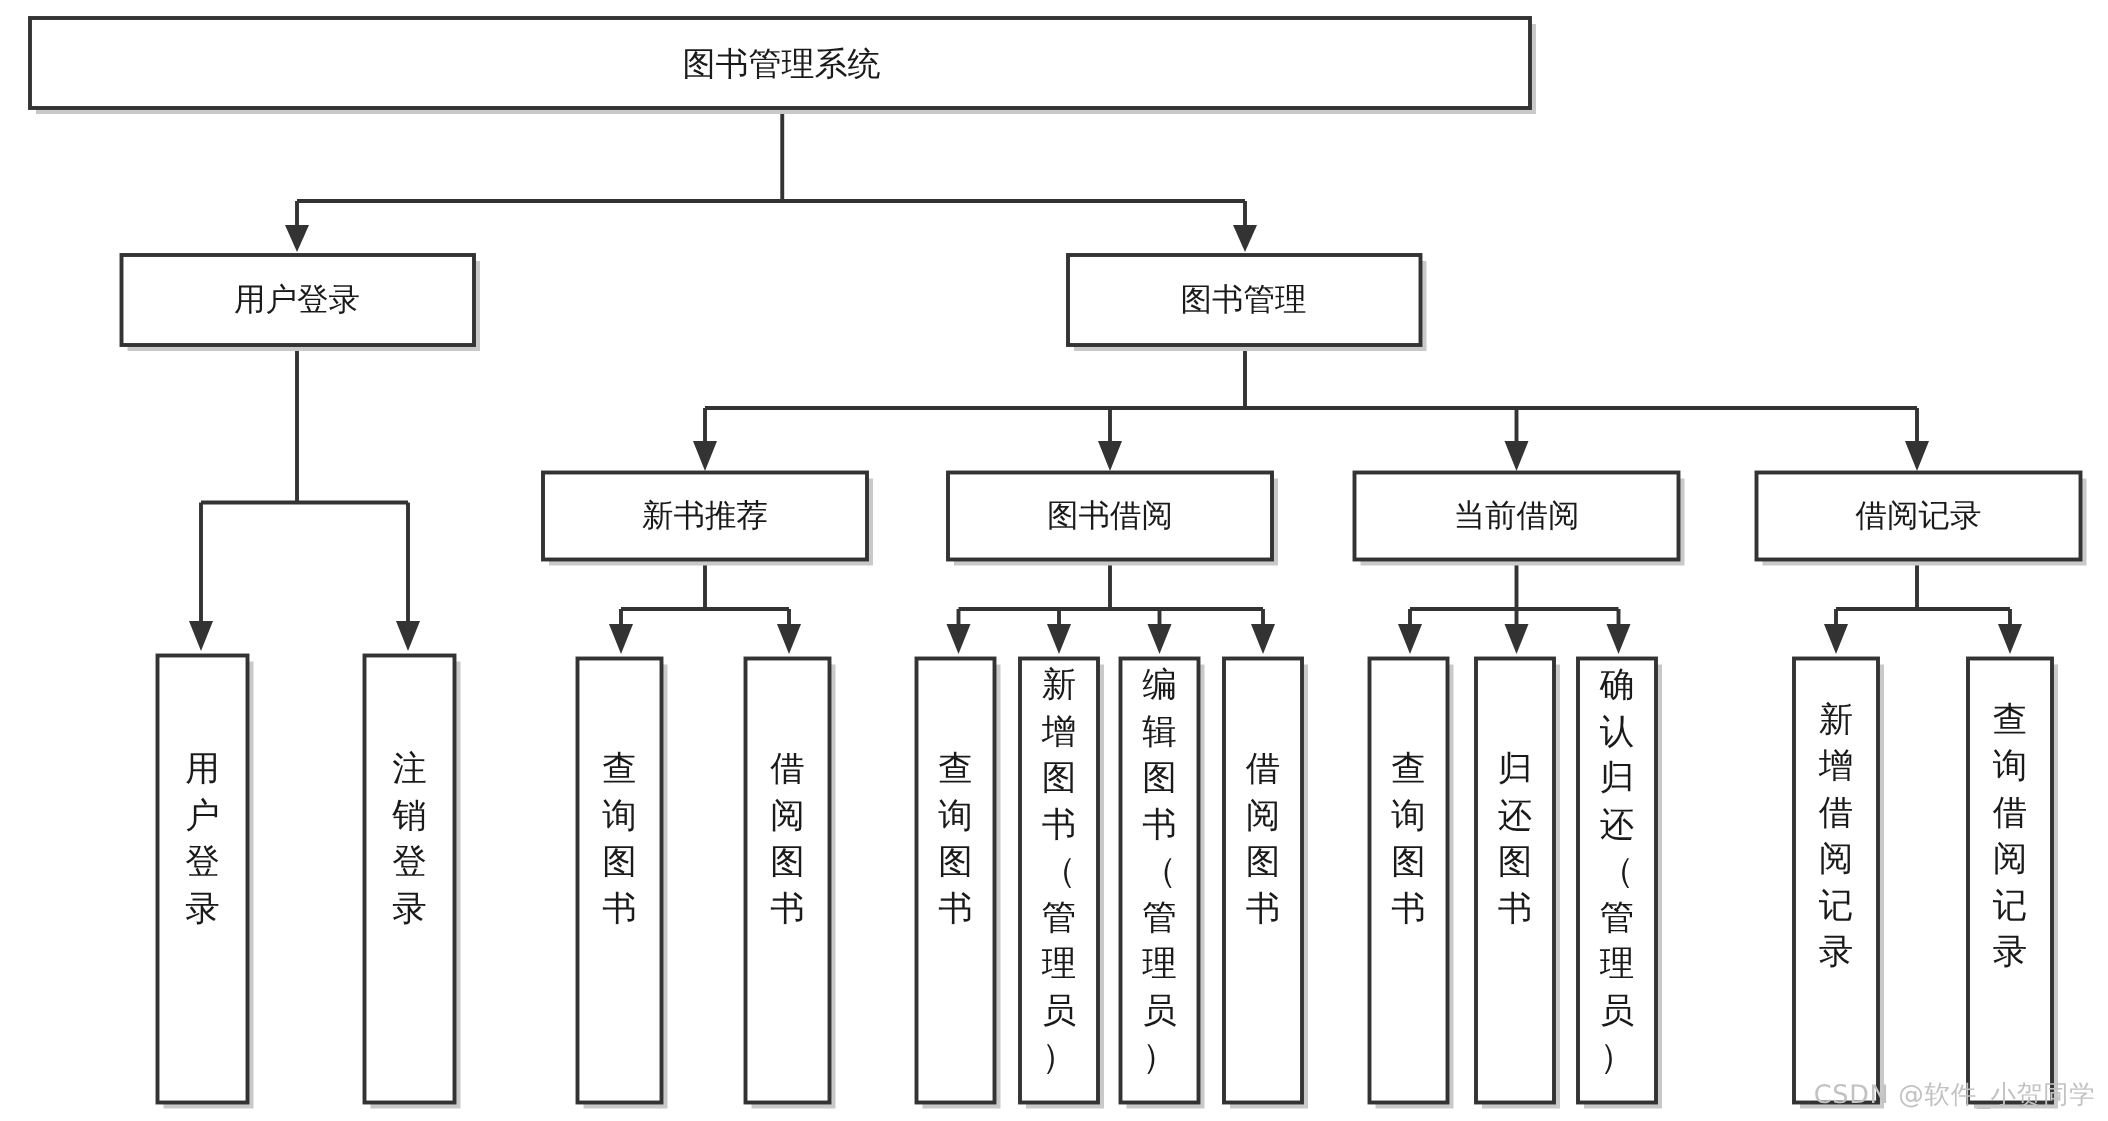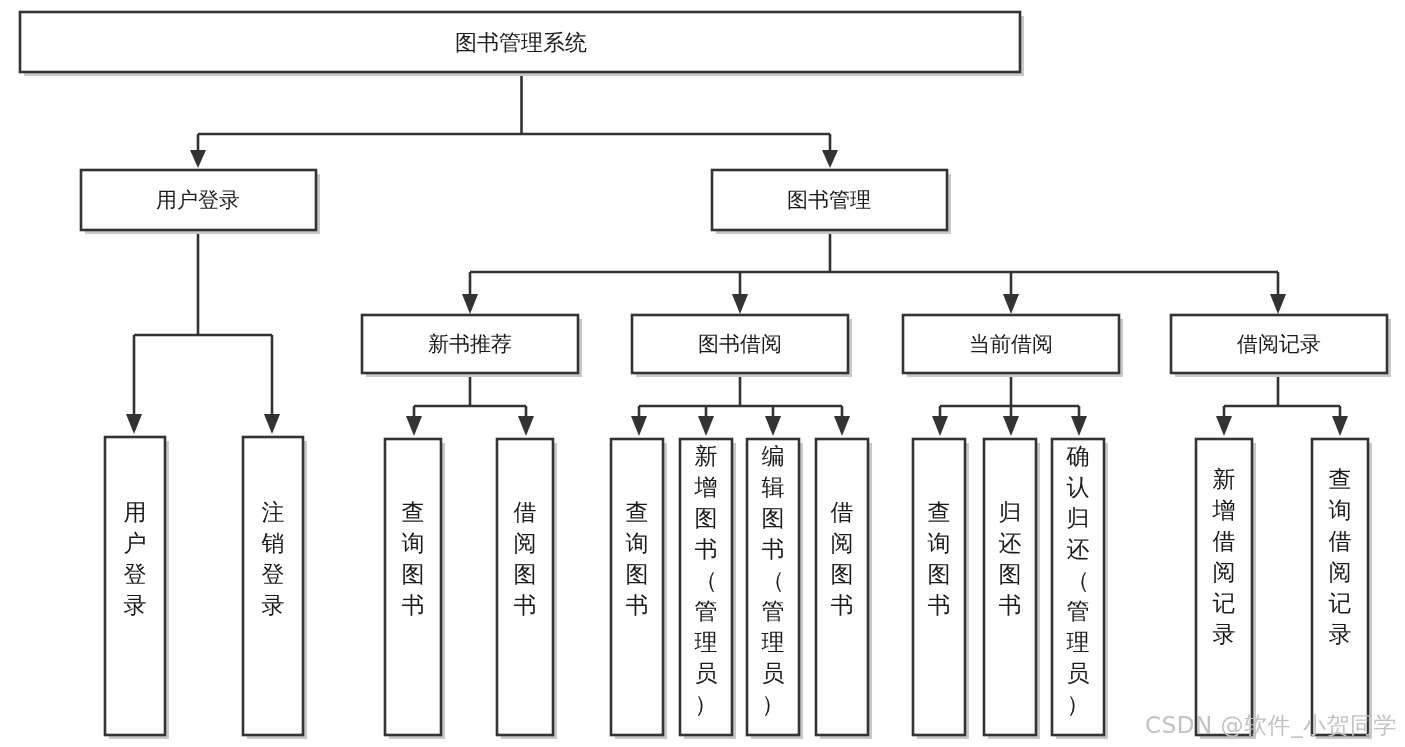--- a/index.html
+++ b/index.html
@@ -61,21 +61,21 @@
   }
   .arrow-head {
     fill: #333333;
     stroke: none;
   }
   .watermark {
     position: absolute;
     right: 8px;
     bottom: 6px;
     font-family: "DejaVu Sans", "Liberation Sans", sans-serif;
-    font-size: 23px;
+    font-size: 17px;
     color: #c2c2c2;
     letter-spacing: 0.5px;
     white-space: nowrap;
     user-select: none;
   }
 </style>
 </head>
 <body>
 
 <div id="diagram-root">

